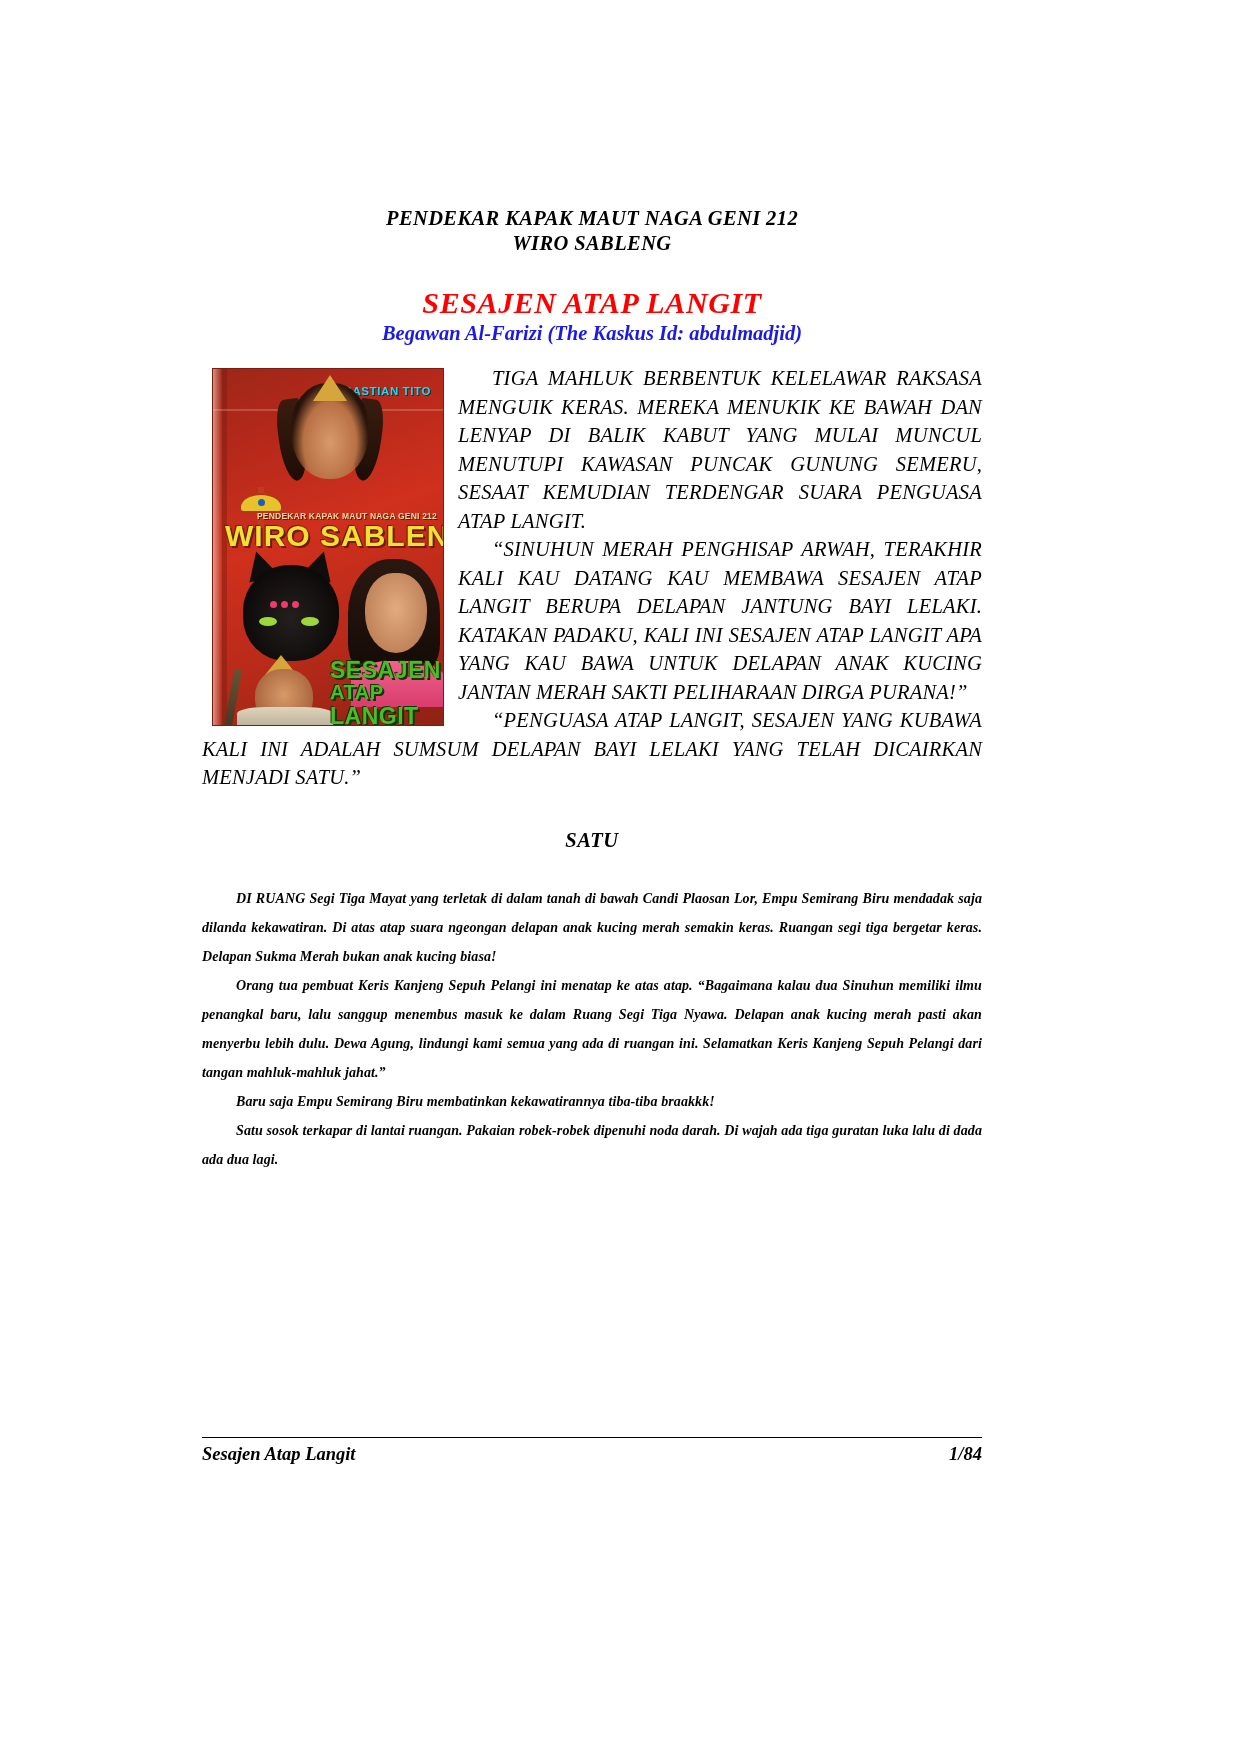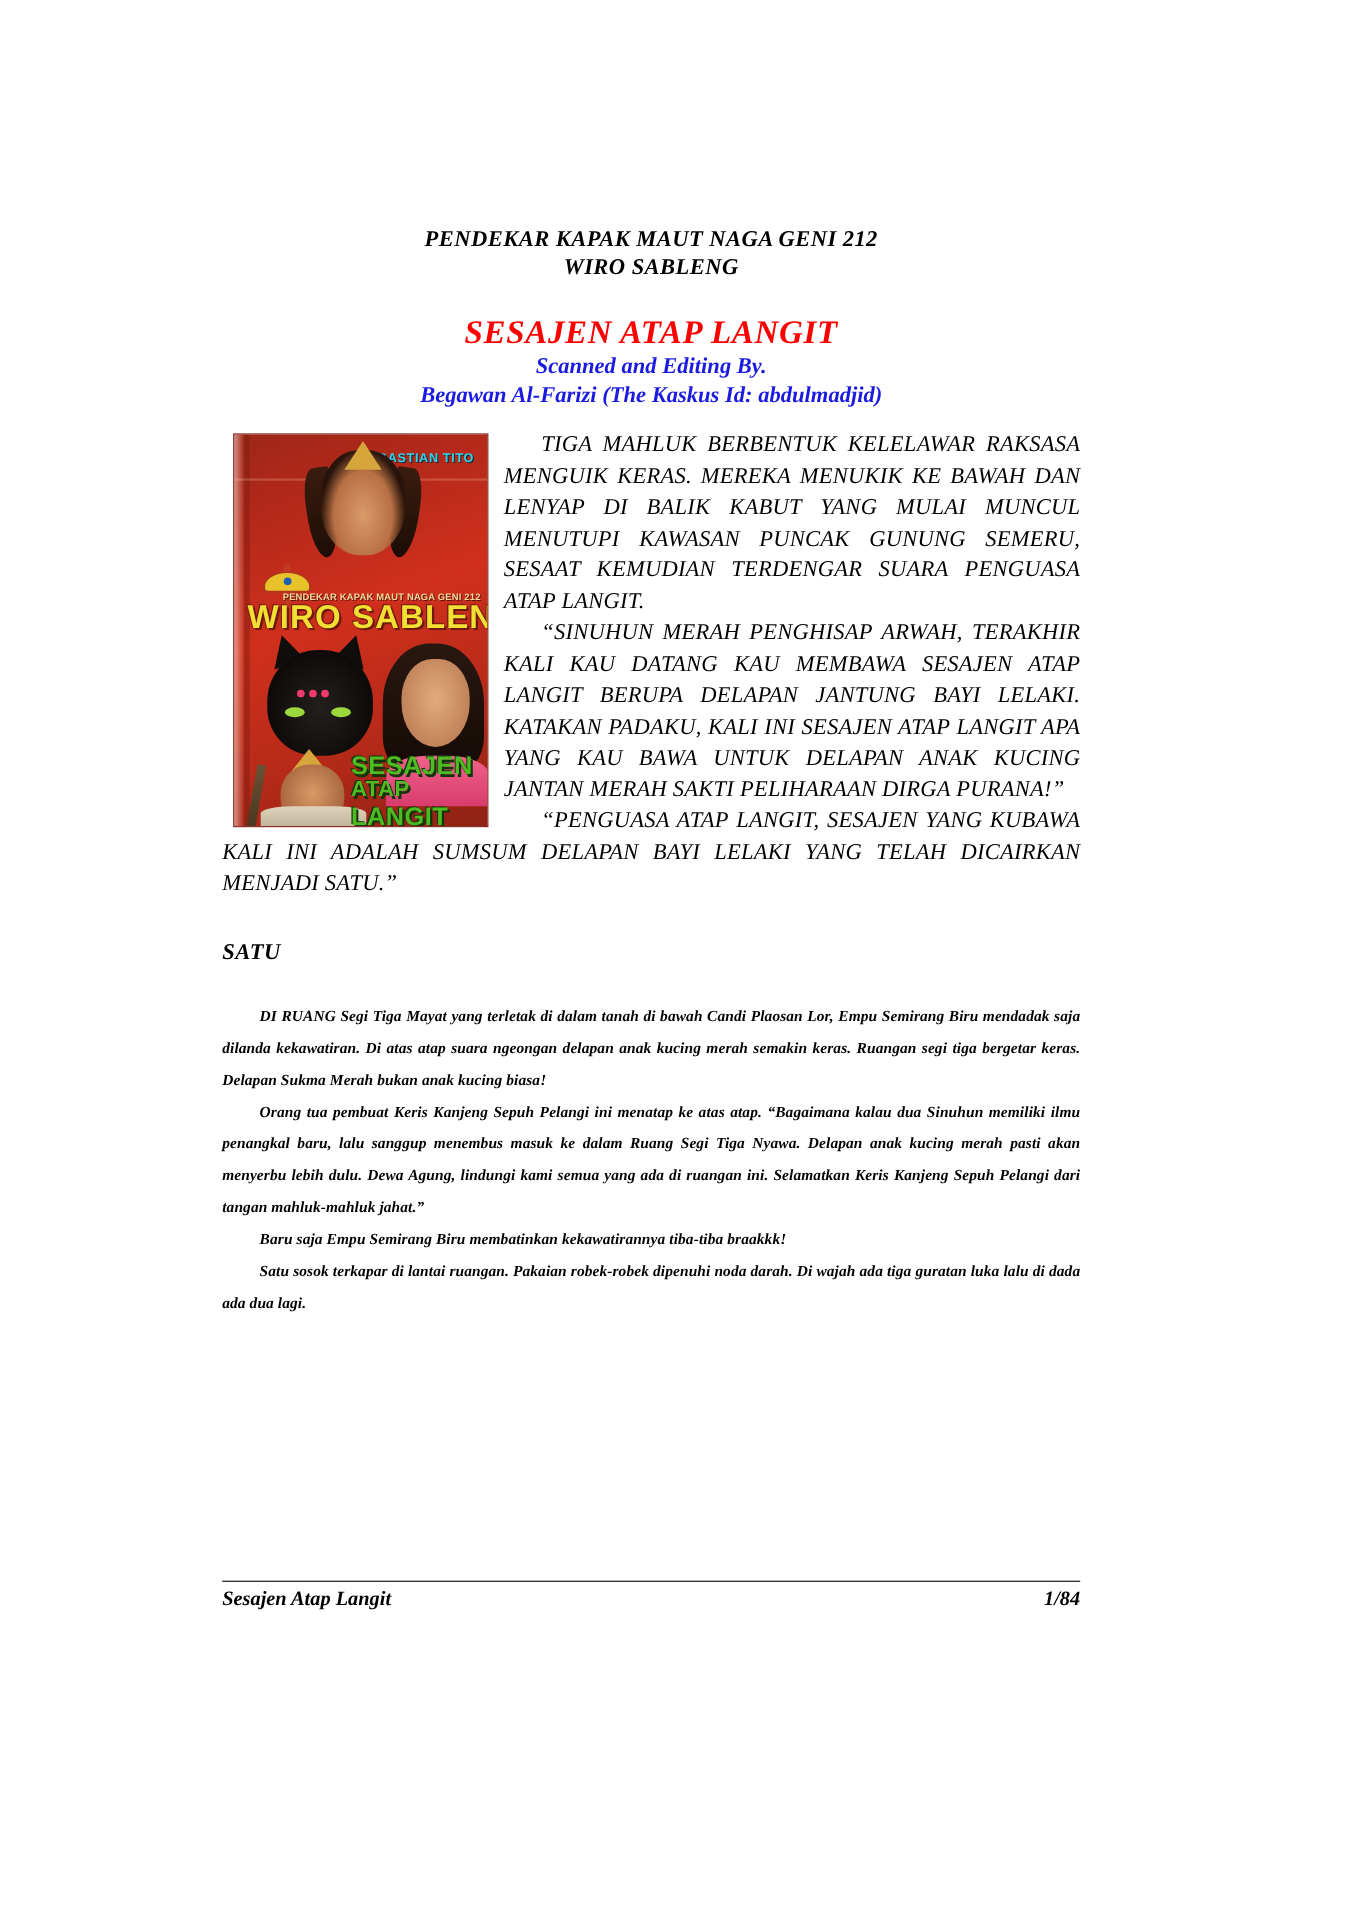--- a/index.html
+++ b/index.html
@@ -250,21 +250,21 @@
     border-radius: 30% 30% 0 0;
   }
   .cover .staff {
     position: absolute; left: 16px; top: 300px; width: 8px; height: 58px;
     background: linear-gradient(180deg,#6a5132,#4a3622);
     transform: rotate(10deg);
   }
   
   .cover .sub1, .cover .sub2, .cover .sub3 {
     position: absolute;
-    left: 106px;
+    left: 117px;
     font-family: "Liberation Sans", sans-serif;
     font-weight: bold;
     letter-spacing: 0.5px;
     color: #4fbb22;
     text-shadow: 2px 2px 0 #10350a, -1px -1px 0 #10350a;
     white-space: nowrap;
   }
   .cover .sub1 { top: 288px; font-size: 23px; }
   .cover .sub2 { top: 312px; font-size: 20px; }
   .cover .sub3 { top: 334px; font-size: 23px; }
@@ -293,20 +293,21 @@
     letter-spacing: 0.1px;
   }
 
   h2.chapter {
     font-style: italic;
     font-weight: bold;
     font-size: 20.5px;
     line-height: 29px;
     margin: 0;
     letter-spacing: 0.5px;
+    text-align: center;
   }
   .spacer-sm { height: 29px; }
   .spacer-md { height: 34px; }
 
   
   .footer {
     position: absolute;
     left: 202px;
     bottom: 290px;
     width: 780px;
@@ -325,21 +326,20 @@
 <body>
 
 <div class="page">
 
   <div class="content clearfix">
 
     <div class="title-block">
       <div class="series-line">PENDEKAR KAPAK MAUT NAGA GENI 212</div>
       <div class="series-line">WIRO SABLENG</div>
       <div class="book-title">SESAJEN ATAP LANGIT</div>
-      <div class="byline">Scanned and Editing By.</div>
       <div class="byline second">Begawan Al-Farizi (The Kaskus Id: abdulmadjid)</div>
     </div>
 
     <div class="cover-wrap">
       <div class="cover">
         <div class="edge-l"></div>
         <div class="edge-l2"></div>
         <div class="crease"></div>
 
         <div class="author">BASTIAN TITO</div>

